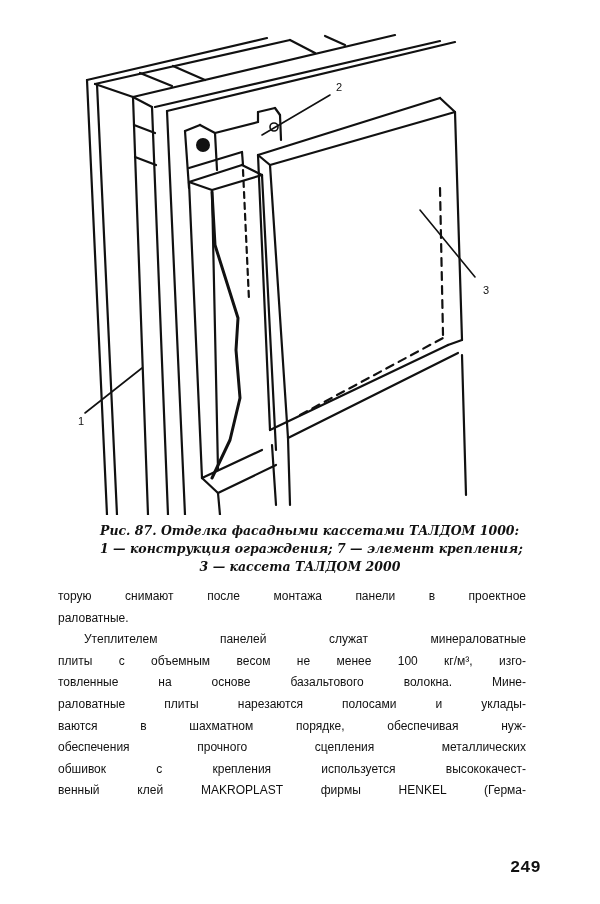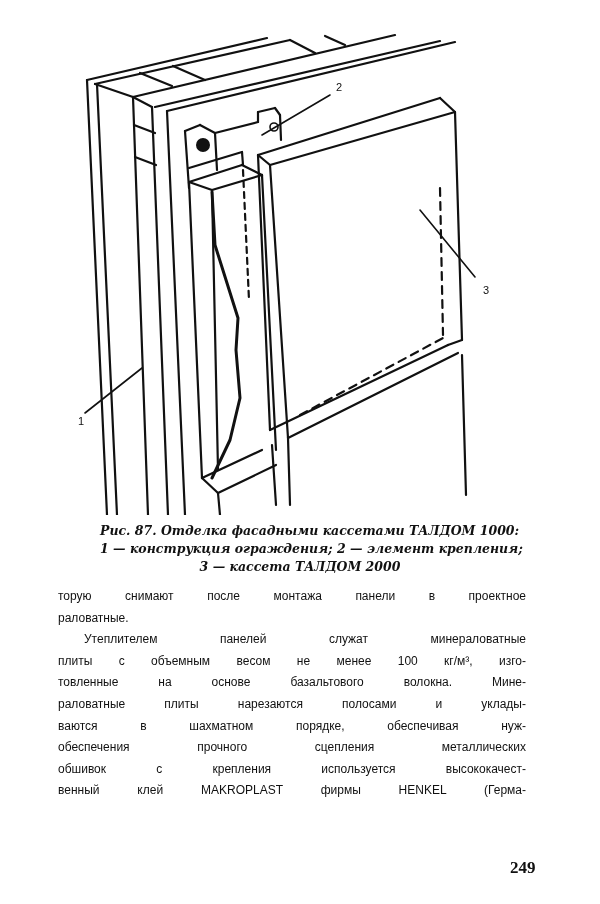--- a/index.html
+++ b/index.html
@@ -15,21 +15,21 @@
     .body-text {
       position: absolute; left: 58px; top: 586px; width: 468px;
       font-family: Liberation Sans, sans-serif; font-size: 12px;
       line-height: 21.6px; color: #111;
     }
     .line { white-space: nowrap; text-align: justify; text-align-last: justify; height: 21.6px; }
     .line.last { text-align-last: left; }
     .line.indent { padding-left: 26px; }
     .page-number {
       position: absolute; left: 510px; top: 858px;
-      font-family: Liberation Serif, serif; font-weight: bold; font-size: 17px; color: #111;
+      font-family: Liberation Mono, monospace; font-weight: bold; font-size: 17px; color: #111;
     }
     .label { font-family: "Liberation Sans", sans-serif; font-size: 11px; fill: #111; }
   </style>
 </head>
 <body>
 
 <div class="figure">
   <svg width="600" height="515" viewBox="0 0 600 515">
     <g fill="none" stroke="#111" stroke-width="2.2" stroke-linecap="round" stroke-linejoin="round">
 
@@ -104,21 +104,21 @@
     <circle cx="203" cy="145" r="7" fill="#111"></circle>
     <circle cx="274" cy="127" r="4" fill="none" stroke="#111" stroke-width="1.6"></circle>
     <text class="label" x="78" y="425">1</text>
     <text class="label" x="336" y="91">2</text>
     <text class="label" x="483" y="294">3</text>
   </svg>
 </div>
 
 <div class="caption">
   <div>Рис. 87. Отделка фасадными кассетами ТАЛДОМ 1000:</div>
-  <div>1 — конструкция ограждения; 2 — элемент крепления;</div>
+  <div>1 — конструкция ограждения; 7 — элемент крепления;</div>
   <div>3 — кассета ТАЛДОМ 2000</div>
 </div>
 
 <div class="body-text">
   <div class="line">торую снимают после монтажа панели в проектное</div>
   <div class="line last">раловатные.</div>
   <div class="line indent">Утеплителем панелей служат минераловатные</div>
   <div class="line">плиты с объемным весом не менее 100 кг/м³, изго-</div>
   <div class="line">товленные на основе базальтового волокна. Мине-</div>
   <div class="line">раловатные плиты нарезаются полосами и уклады-</div>

